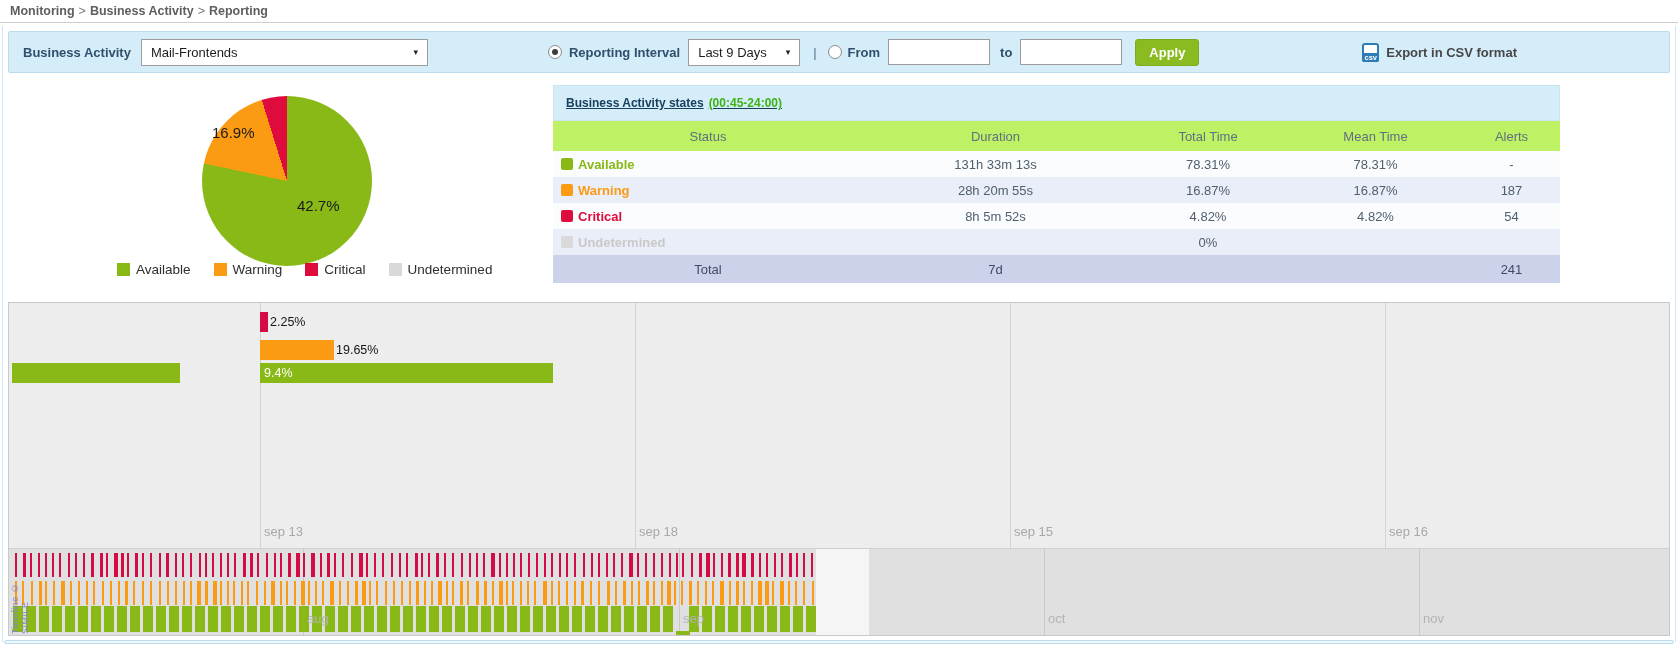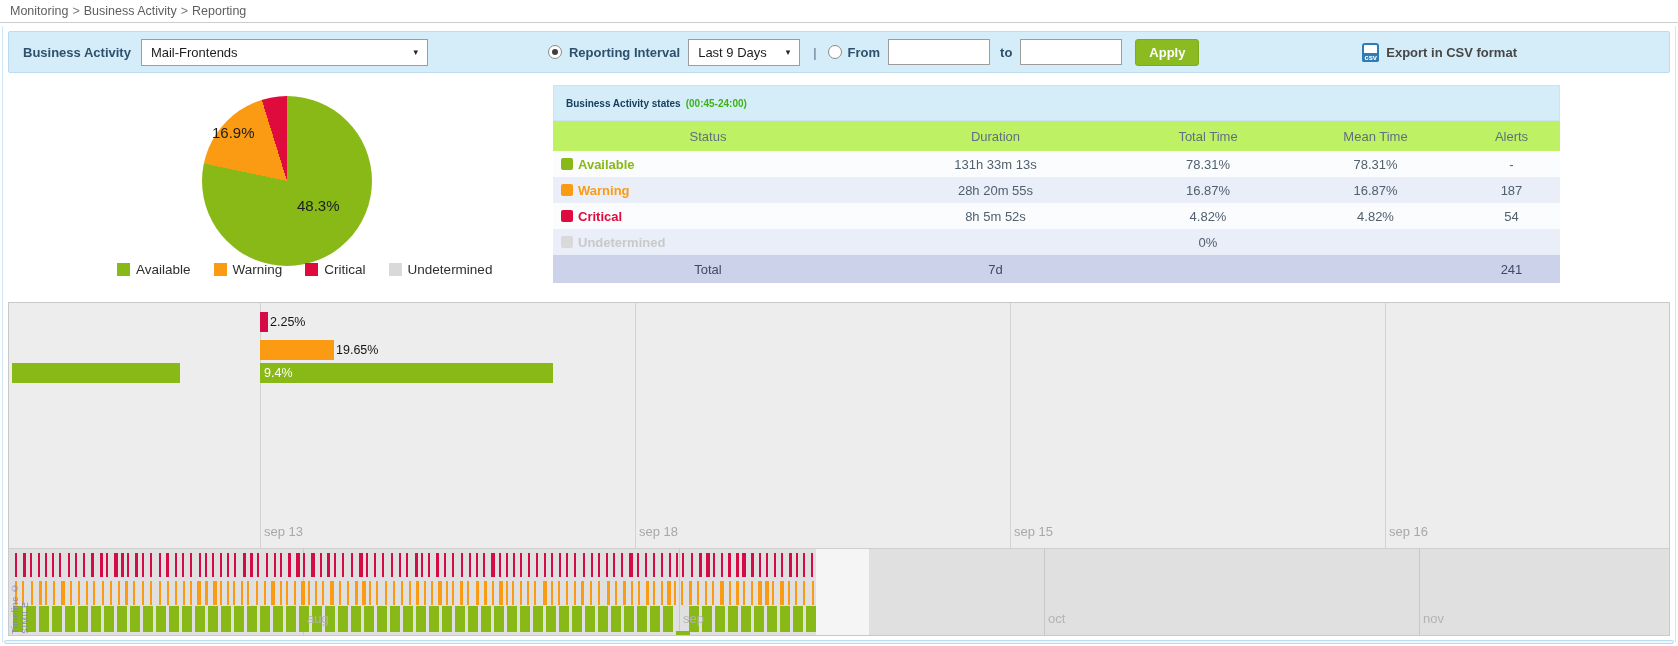--- a/index.html
+++ b/index.html
@@ -3,21 +3,21 @@
 <meta charset="utf-8">
 <style>
   html,body{margin:0;padding:0;}
   body{
     width:1678px;height:646px;position:relative;overflow:hidden;background:#fff;
     font-family:"Liberation Sans",sans-serif;color:#333;font-size:13px;
   }
   
   .breadcrumb{position:absolute;top:0;left:0;right:0;height:23px;border-bottom:1px solid #cdcdcd;
     padding:4px 0 0 10px;font-size:12.5px;color:#5e5e5e;box-sizing:border-box;}
-  .crumb{color:#5e5e5e;cursor:pointer;}
+  .crumb{color:#5e5e5e;cursor:pointer;font-weight:bold;}
   .crumb-sep{color:#7a7a7a;margin:0 4px;}
   
   .toolbar{position:absolute;left:8px;right:8px;top:31px;height:42px;background:#d5edf9;
     border:1px solid #bcdcee;border-radius:2px;display:flex;align-items:center;
     box-sizing:border-box;padding-left:8px;color:#2f506d;}
   .tb-label{font-weight:bold;color:#2f506d;}
   .selectbox{background:#fff;border:1px solid #9d9d9d;height:27px;box-sizing:border-box;
     display:flex;align-items:center;justify-content:space-between;padding:0 9px;color:#1d1d1d;cursor:pointer;}
   .selectbox .arrow{font-size:9px;color:#222;margin-left:8px;}
   .radio{width:14px;height:14px;border:1px solid #8b8b8b;border-radius:50%;background:#fdfdfd;box-sizing:border-box;cursor:pointer;flex:none;}
@@ -33,21 +33,21 @@
     border-radius:2px;color:#fff;font-size:7.5px;font-weight:bold;line-height:9px;text-align:center;}
   
   .pie{position:absolute;left:202px;top:96px;width:170px;height:170px;border-radius:50%;}
   .pie-label{position:absolute;font-size:15px;color:#1c1c1c;}
   .legend{position:absolute;left:117px;top:262px;display:flex;gap:23px;font-size:13.5px;color:#2e2e2e;}
   .legend-item{display:flex;align-items:center;gap:6px;}
   .legend-swatch{width:13px;height:13px;flex:none;}
   
   .states{position:absolute;left:553px;top:85px;width:1007px;}
   .tbl-title{height:36px;background:#d5edf9;border:1px solid #cbe4f2;box-sizing:border-box;
-    display:flex;align-items:center;padding-left:12px;font-weight:bold;font-size:10px;color:#17405e;}
+    display:flex;align-items:center;padding-left:12px;font-weight:bold;font-size:12px;color:#17405e;text-decoration:underline;}
   .tbl-title .range{color:#3cb316;margin-left:5px;}
   .tbl-head{height:30px;background:#bef264;display:flex;align-items:center;color:#60707f;}
   .trow{height:26px;display:flex;align-items:center;color:#51606e;}
   .trow.odd{background:#fbfcfe;} .trow.even{background:#e9eef8;}
   .trow.total{height:28px;background:#ccd2e9;color:#3e4a66;}
   .c0{width:310px;box-sizing:border-box;} .c1{width:265px;text-align:center;}
   .c2{width:160px;text-align:center;} .c3{width:175px;text-align:center;} .c4{width:97px;text-align:center;}
   .tbl-head .c0{text-align:center;}
   .statuscell{display:flex;align-items:center;gap:5px;padding-left:8px;font-weight:bold;}
   .status-swatch{width:12px;height:12px;border-radius:2px;flex:none;}
@@ -102,21 +102,21 @@
   <span class="export">
     <span class="csv-icon">
       <span class="band">csv</span>
     </span>
     <span>Export in CSV format</span>
   </span>
 </div>
 
 <div class="pie" id="pie" style="background: conic-gradient(rgb(136, 185, 23) 0%, rgb(136, 185, 23) 78.3%, rgb(251, 155, 19) 78.3%, rgb(251, 155, 19) 95.2%, rgb(224, 11, 61) 95.2%, rgb(224, 11, 61) 100%);"></div>
 <div class="pie-label" style="left:212px;top:124px;">16.9%</div>
-<div class="pie-label" style="left:297px;top:197px;">48.3%</div>
+<div class="pie-label" style="left:297px;top:197px;">42.7%</div>
 <div class="legend" id="legend">
     <span class="legend-item">
       <span class="legend-swatch" style="background: rgb(136, 185, 23);"></span>
       <span>Available</span>
     </span>
     <span class="legend-item">
       <span class="legend-swatch" style="background: rgb(251, 155, 19);"></span>
       <span>Warning</span>
     </span>
     <span class="legend-item">

